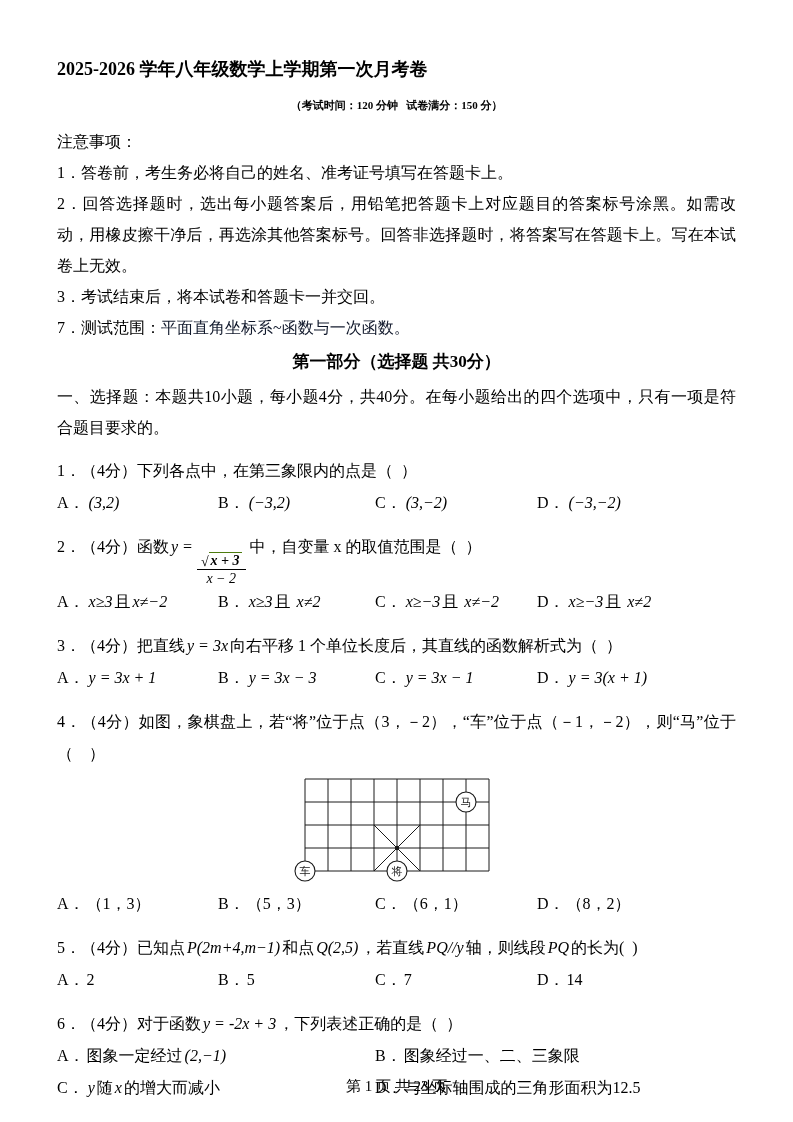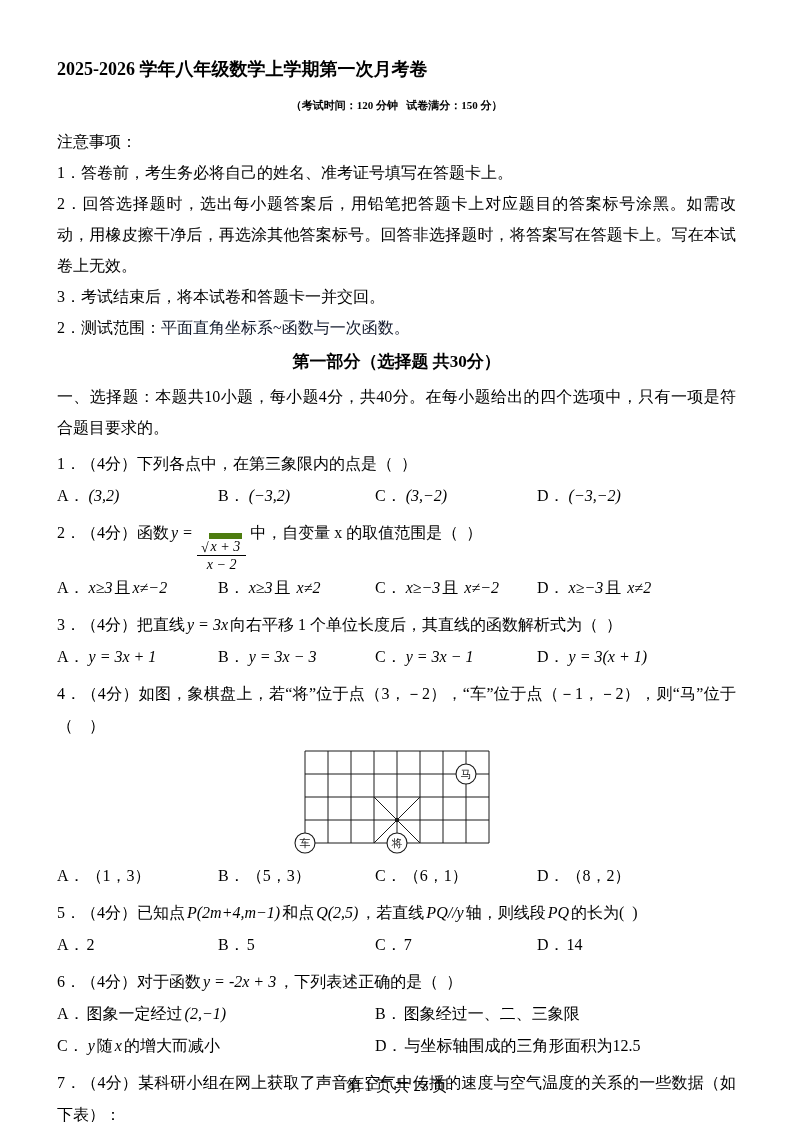--- a/index.html
+++ b/index.html
@@ -19,40 +19,40 @@
   .title {
     text-align:left; font-size:18px; font-weight:bold;
     line-height:26px; margin-bottom:10px;
   }
   .subtitle {
     text-align:center; font-size:11px; font-weight:bold;
     line-height:26px; margin-bottom:8px;
   }
   .para { font-size:16px; line-height:31px; text-align:justify; }
   .stem { font-size:16px; line-height:32px; text-align:justify; }
-  .q { margin-top:5px; }
+  .q { margin-top:12px; }
   .section-heading {
     text-align:center; font-size:17px; font-weight:bold;
     line-height:34px; margin:2px 0;
   }
   .red { color:#0f172a; }
   .math { font-style:italic; padding:0 2px; }
   .optrow { display:grid; font-size:16px; line-height:32px; }
   .optrow.four { grid-template-columns:161px 157px 162px 1fr; }
   .optrow.two  { grid-template-columns:318px 1fr; }
   .opt { white-space:nowrap; }
   .ol { padding-right:2px; }
   .frac {
     display:inline-flex; flex-direction:column; align-items:center;
     font-size:14px; line-height:15px; vertical-align:-13px;
     margin:0 4px 0 2px; font-style:italic;
   }
   .frac .num { display:flex; align-items:flex-end; border-bottom:1px solid #000; padding:0 4px 1px; }
   .frac .rad { font-style:normal; line-height:14px; transform:translateY(1px); }
-  .frac .radicand { border-top:6px solid #4d7c0f; padding:0 2px; }
+  .frac .radicand { border-top:1px solid #4d7c0f; padding:0 2px;font-weight:bold; }
   .frac .den { padding-top:1px; }
   .figure-wrap { display:flex; justify-content:center; margin:2px 0; }
   .figure-wrap svg { display:block; }
   .board-line { stroke:#1a1a1a; stroke-width:1; fill:none; }
   .piece-circle { fill:#fff; stroke:#1a1a1a; stroke-width:1.1; }
   .piece-text { font-size:11px; fill:#1a1a1a; font-family:"Liberation Serif", serif; }
   .footer {
     position:absolute; left:0; right:0; bottom:26px;
     text-align:center; font-size:15px; line-height:20px;
   }
@@ -62,21 +62,21 @@
 
 <div class="page">
 
   <h1 class="title">2025-2026 学年八年级数学上学期第一次月考卷</h1>
   <h2 class="subtitle">（考试时间：120 分钟&nbsp;&nbsp;&nbsp;试卷满分：150 分）</h2>
 
   <p class="para">注意事项：</p>
   <p class="para">1．答卷前，考生务必将自己的姓名、准考证号填写在答题卡上。</p>
   <p class="para">2．回答选择题时，选出每小题答案后，用铅笔把答题卡上对应题目的答案标号涂黑。如需改动，用橡皮擦干净后，再选涂其他答案标号。回答非选择题时，将答案写在答题卡上。写在本试卷上无效。</p>
   <p class="para">3．考试结束后，将本试卷和答题卡一并交回。</p>
-  <p class="para"><span>2．测试范围：</span><span class="red">平面直角坐标系~函数与一次函数。</span></p>
+  <p class="para"><span>7．测试范围：</span><span class="red">平面直角坐标系~函数与一次函数。</span></p>
 
   <h3 class="section-heading">第一部分（选择题 共30分）</h3>
   <p class="para">一、选择题：本题共10小题，每小题4分，共40分。在每小题给出的四个选项中，只有一项是符合题目要求的。</p>
 
   <div class="q">
     <p class="stem">1．（4分）下列各点中，在第三象限内的点是（&nbsp;&nbsp;）</p>
     <div class="optrow four">
       <span class="opt"><span class="ol">A．</span><span class="math">(3,2)</span></span>
       <span class="opt"><span class="ol">B．</span><span class="math">(−3,2)</span></span>
       <span class="opt"><span class="ol">C．</span><span class="math">(3,−2)</span></span>

